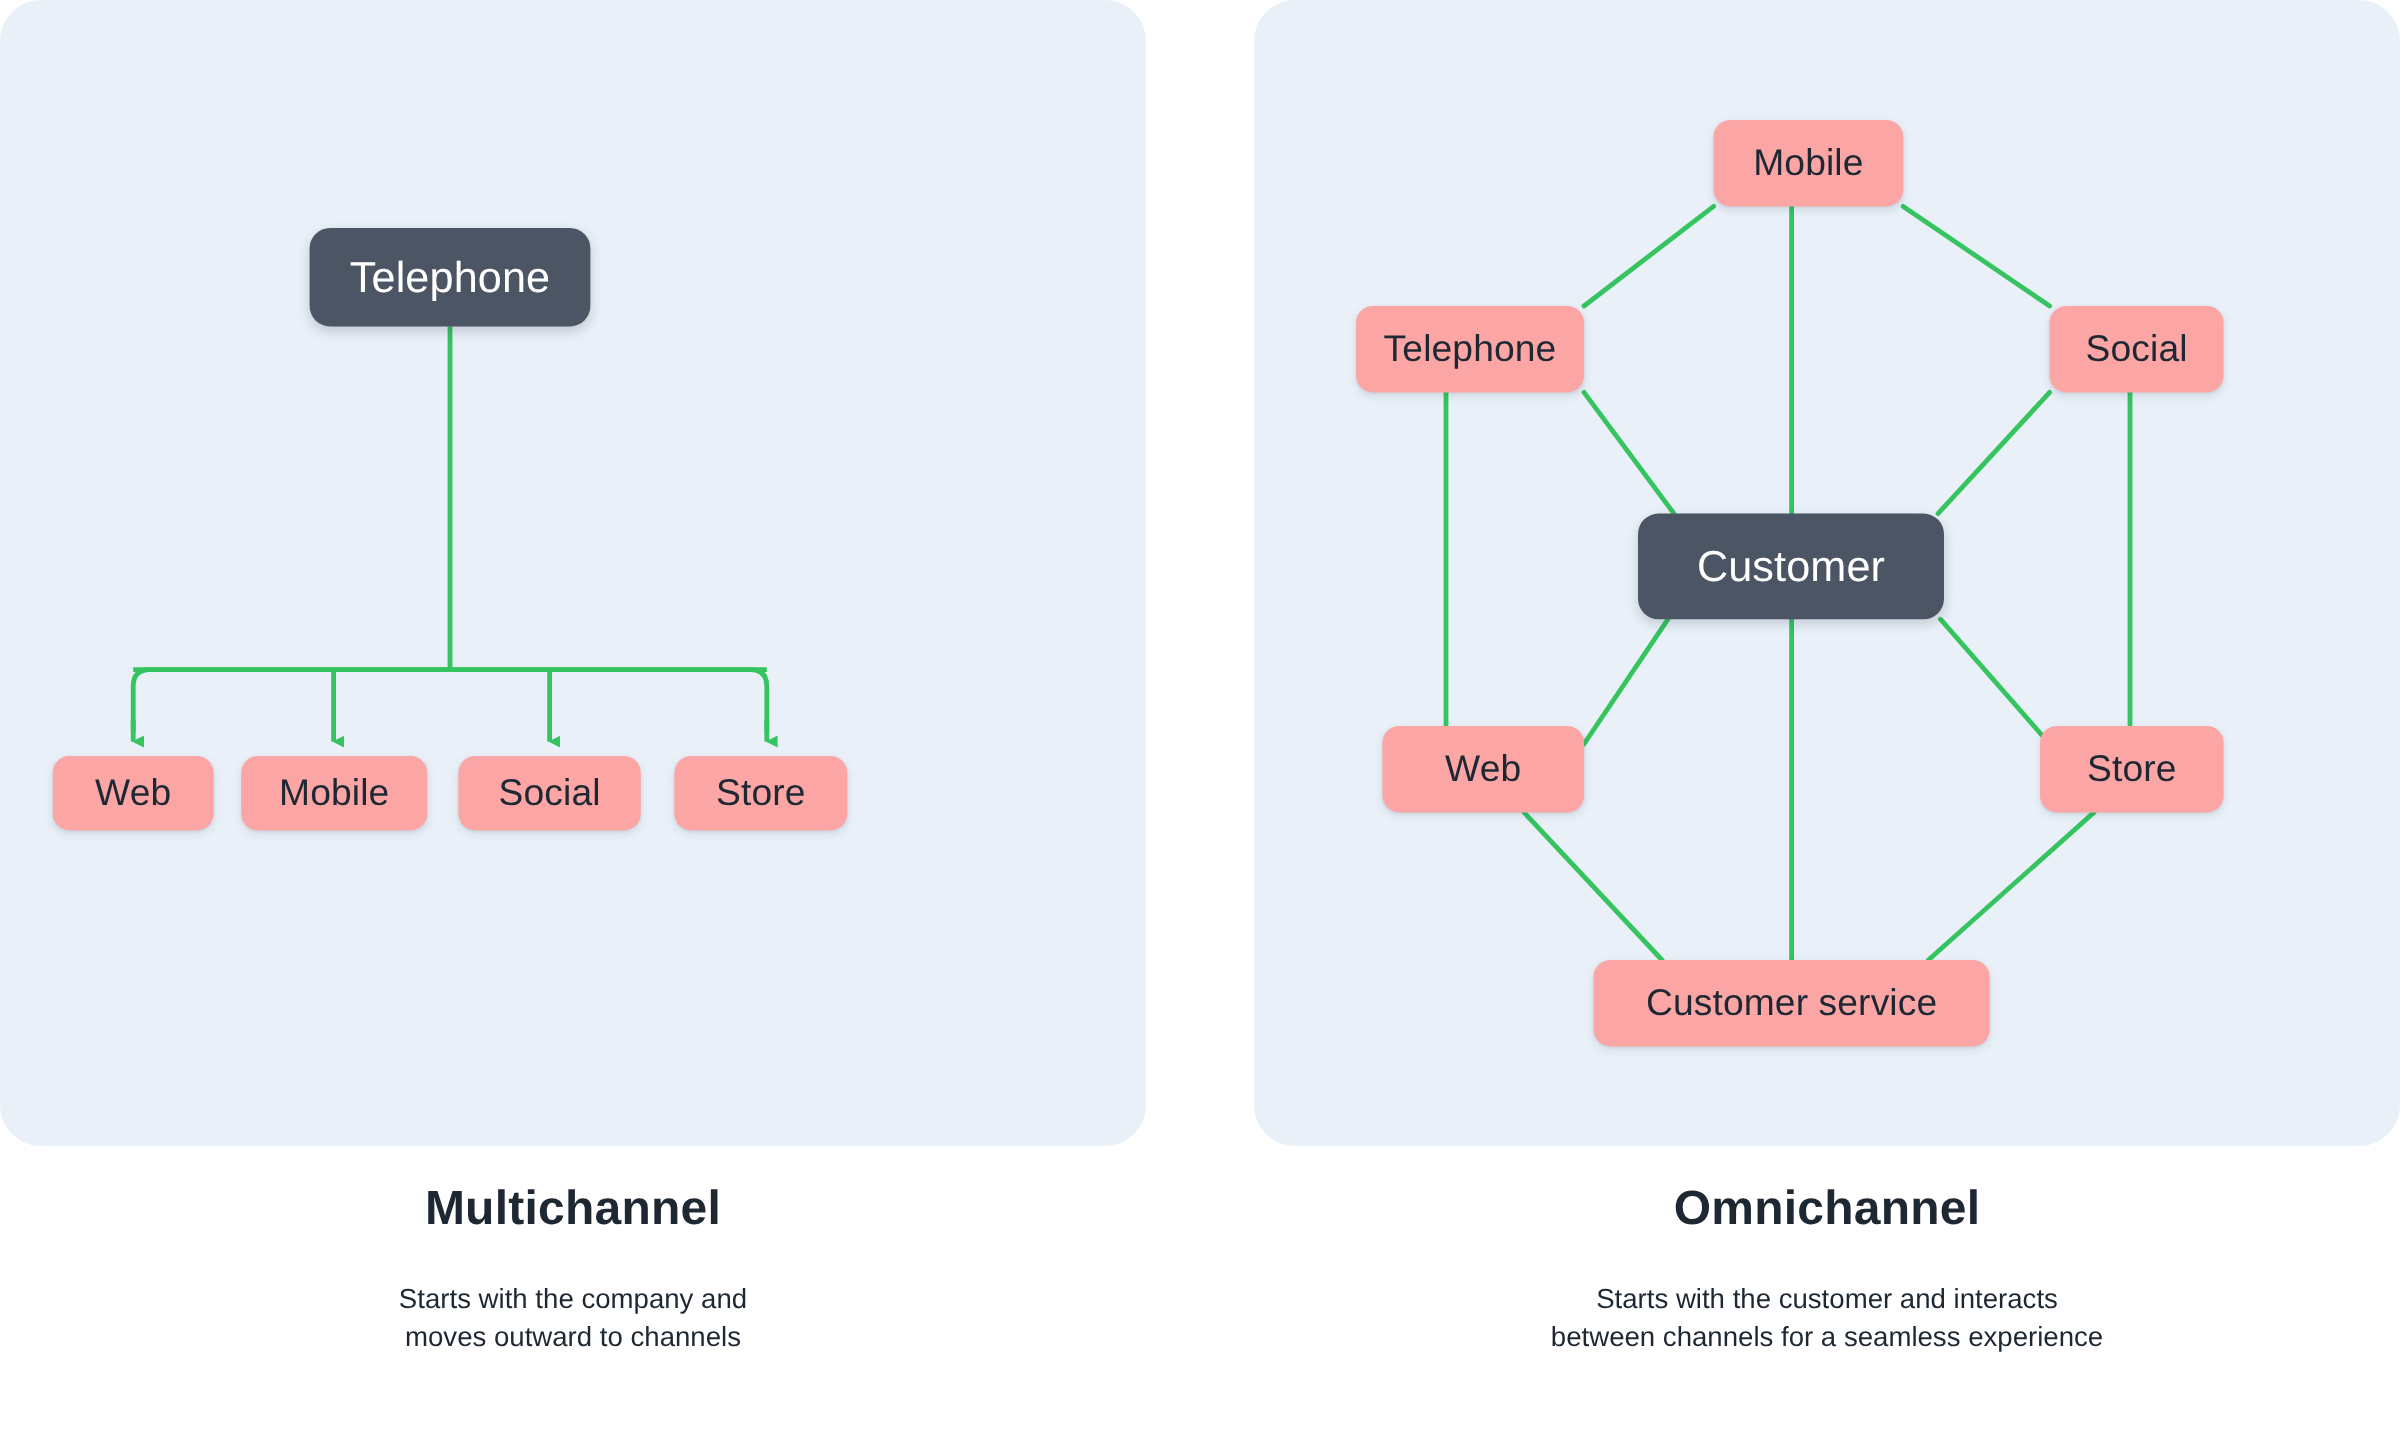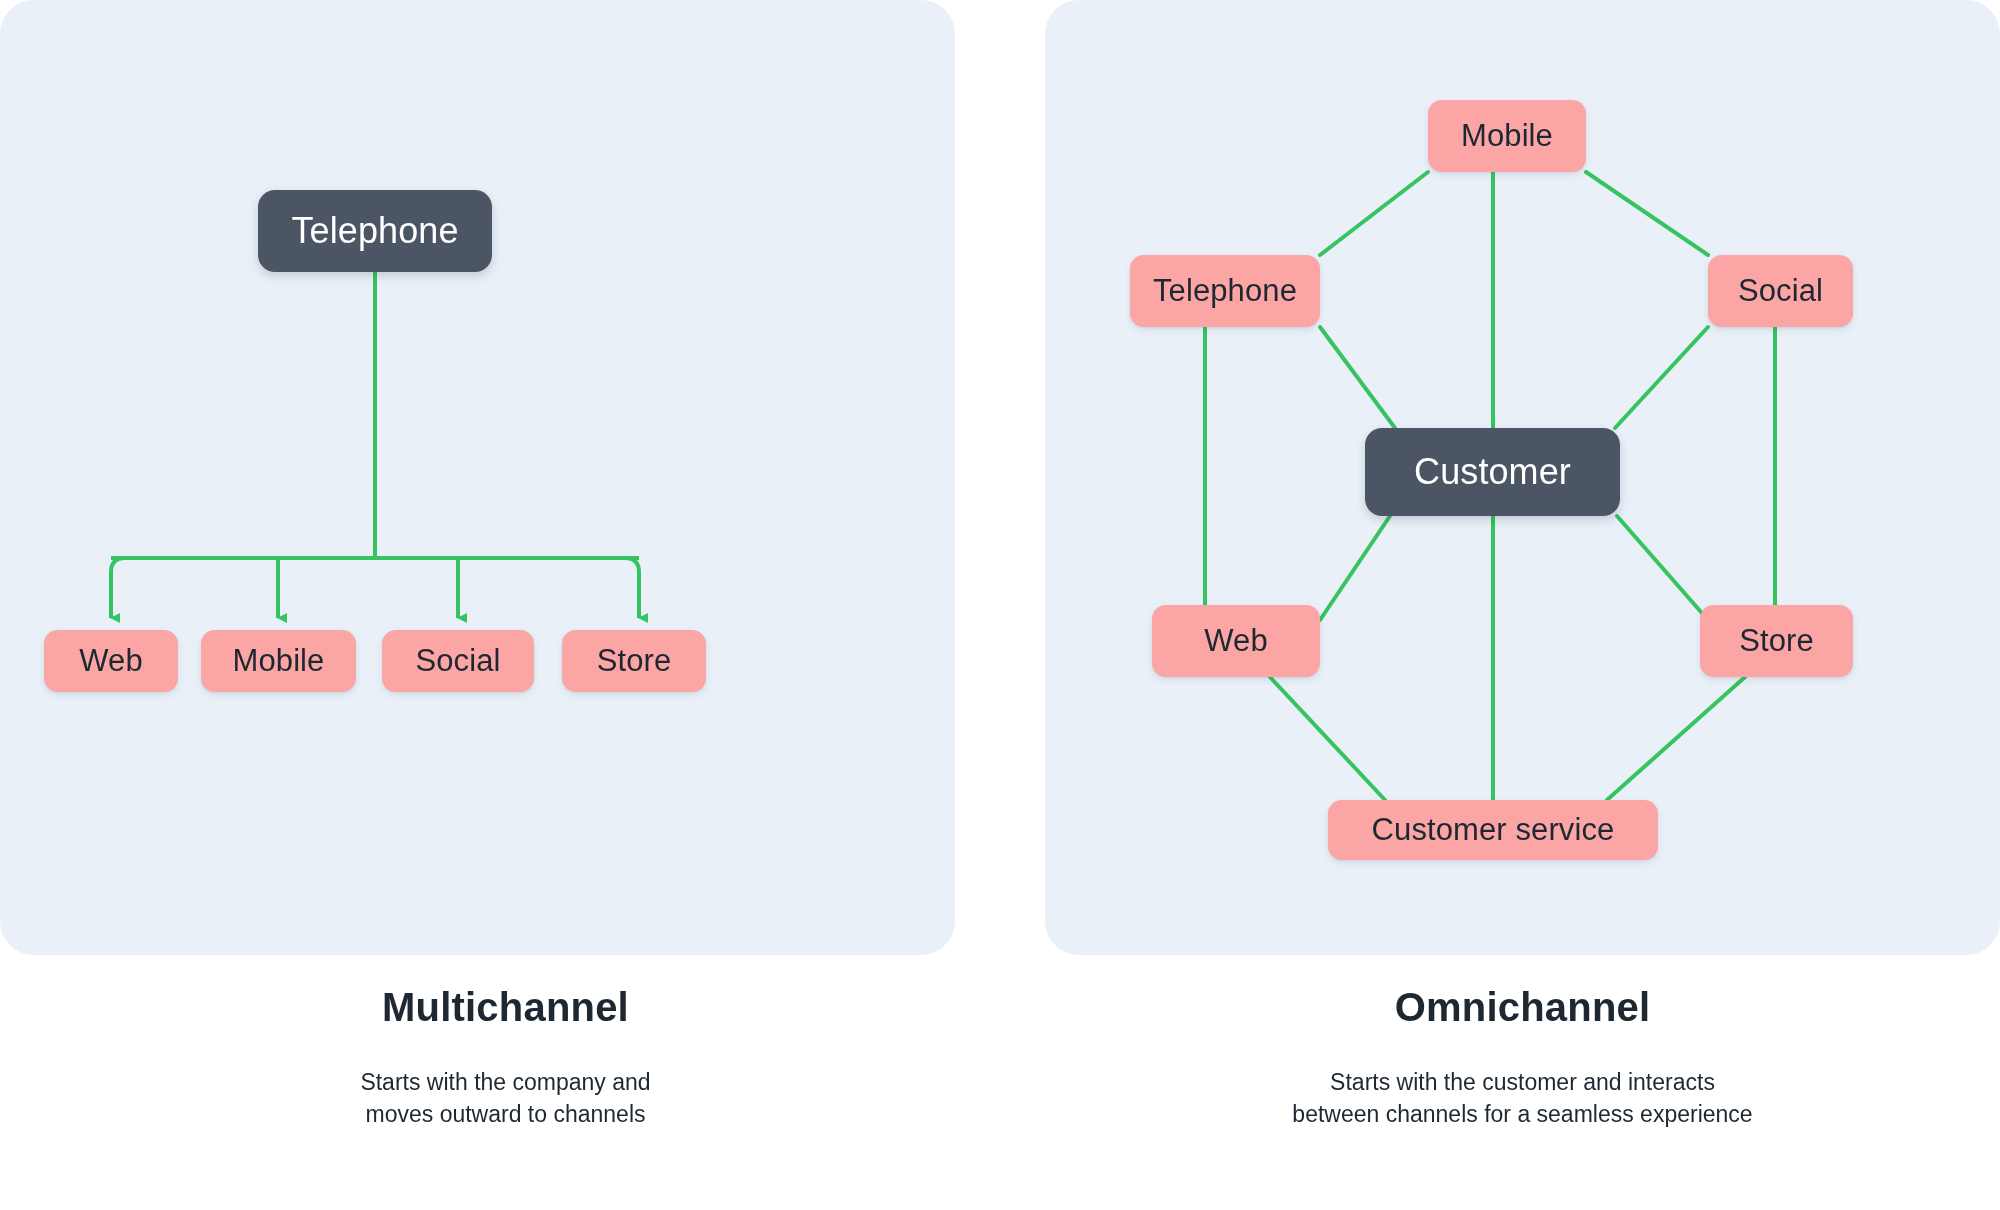--- a/index.html
+++ b/index.html
@@ -75,29 +75,29 @@
   #node-l-social   { left: 382px; top: 630px; width: 152px; height: 62px; }
   #node-l-store    { left: 562px; top: 630px; width: 144px; height: 62px; }
 
   
   #node-customer   { left: 320px; top: 428px; width: 255px; height: 88px; }
   #node-r-mobile   { left: 383px; top: 100px; width: 158px; height: 72px; }
   #node-r-telephone{ left: 85px;  top: 255px; width: 190px; height: 72px; }
   #node-r-social   { left: 663px; top: 255px; width: 145px; height: 72px; }
   #node-r-web      { left: 107px; top: 605px; width: 168px; height: 72px; }
   #node-r-store    { left: 655px; top: 605px; width: 153px; height: 72px; }
-  #node-r-service  { left: 283px; top: 800px; width: 330px; height: 60px; }
+  #node-r-service  { left: 283px; top: 800px; width: 330px; height: 72px; }
 
   
   .caption {
     position: absolute;
     text-align: center;
     top: 985px;
   }
-  #caption-left  { left: 0px;    width: 955px; padding-left: 28px; }
+  #caption-left  { left: 0px;    width: 955px; }
   #caption-right { left: 1045px; width: 955px; }
 
   .caption-title {
     font-size: 40px;
     font-weight: bold;
     color: #1e2833;
     letter-spacing: 0.2px;
     margin: 0 0 38px 0;
     line-height: 1.1;
   }

